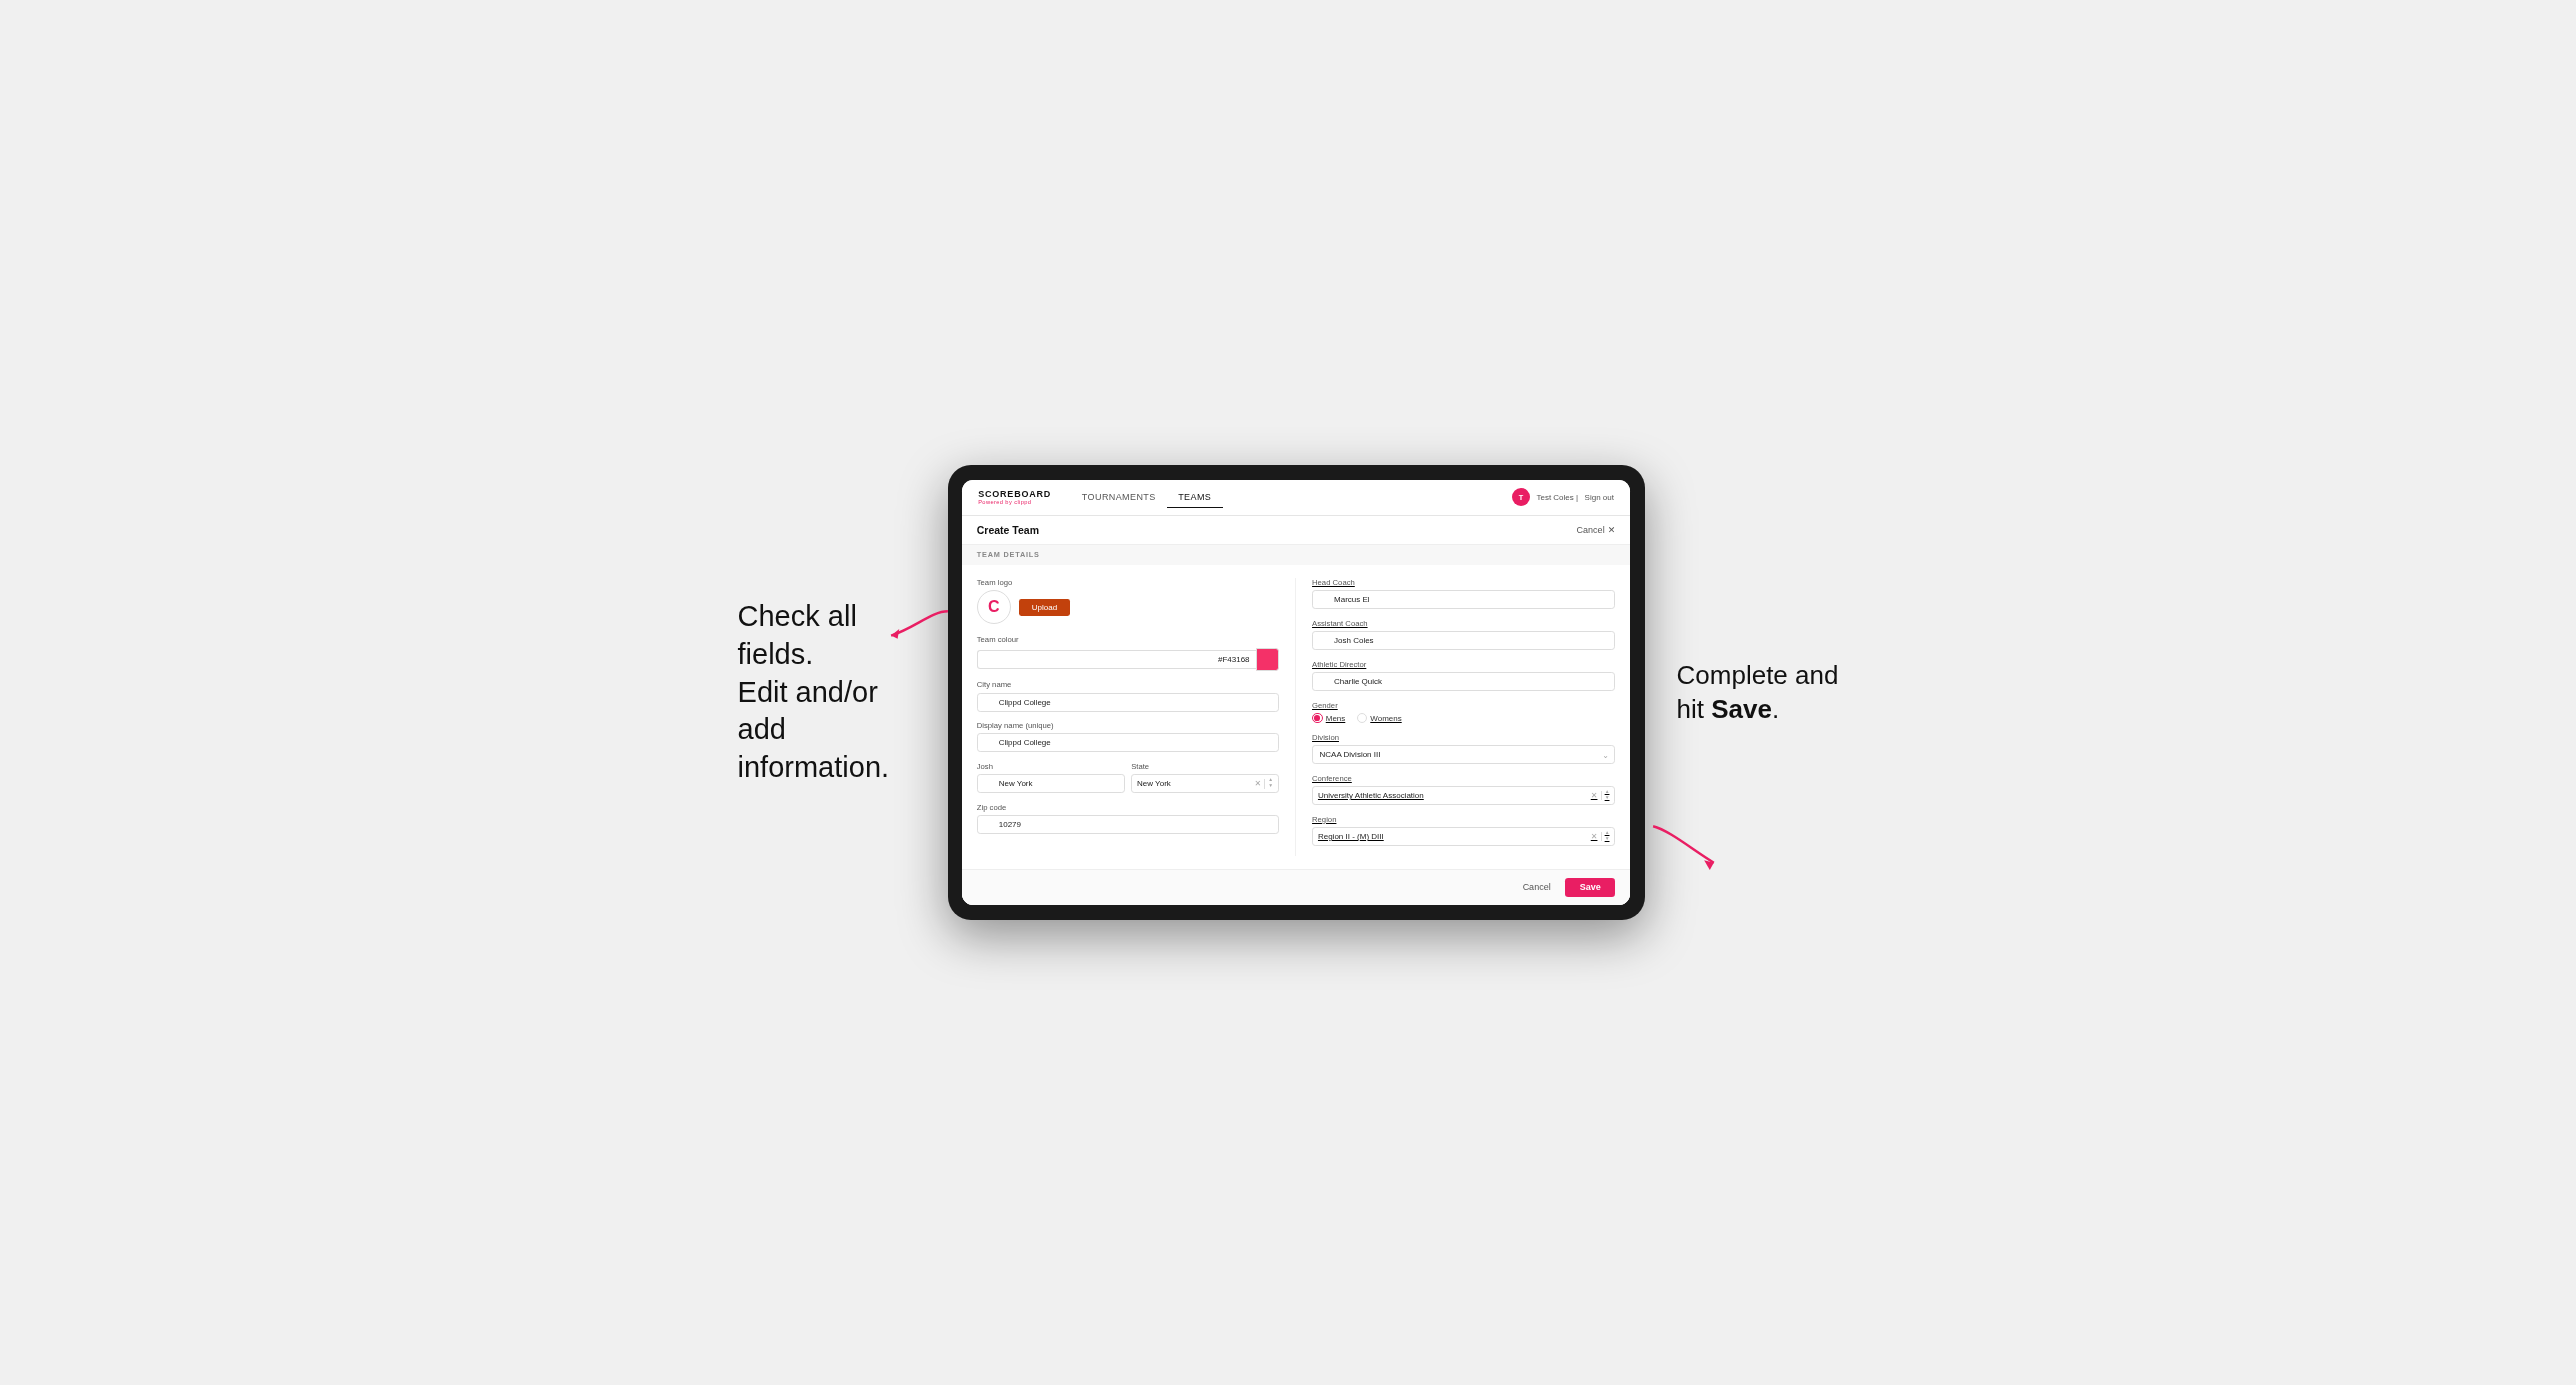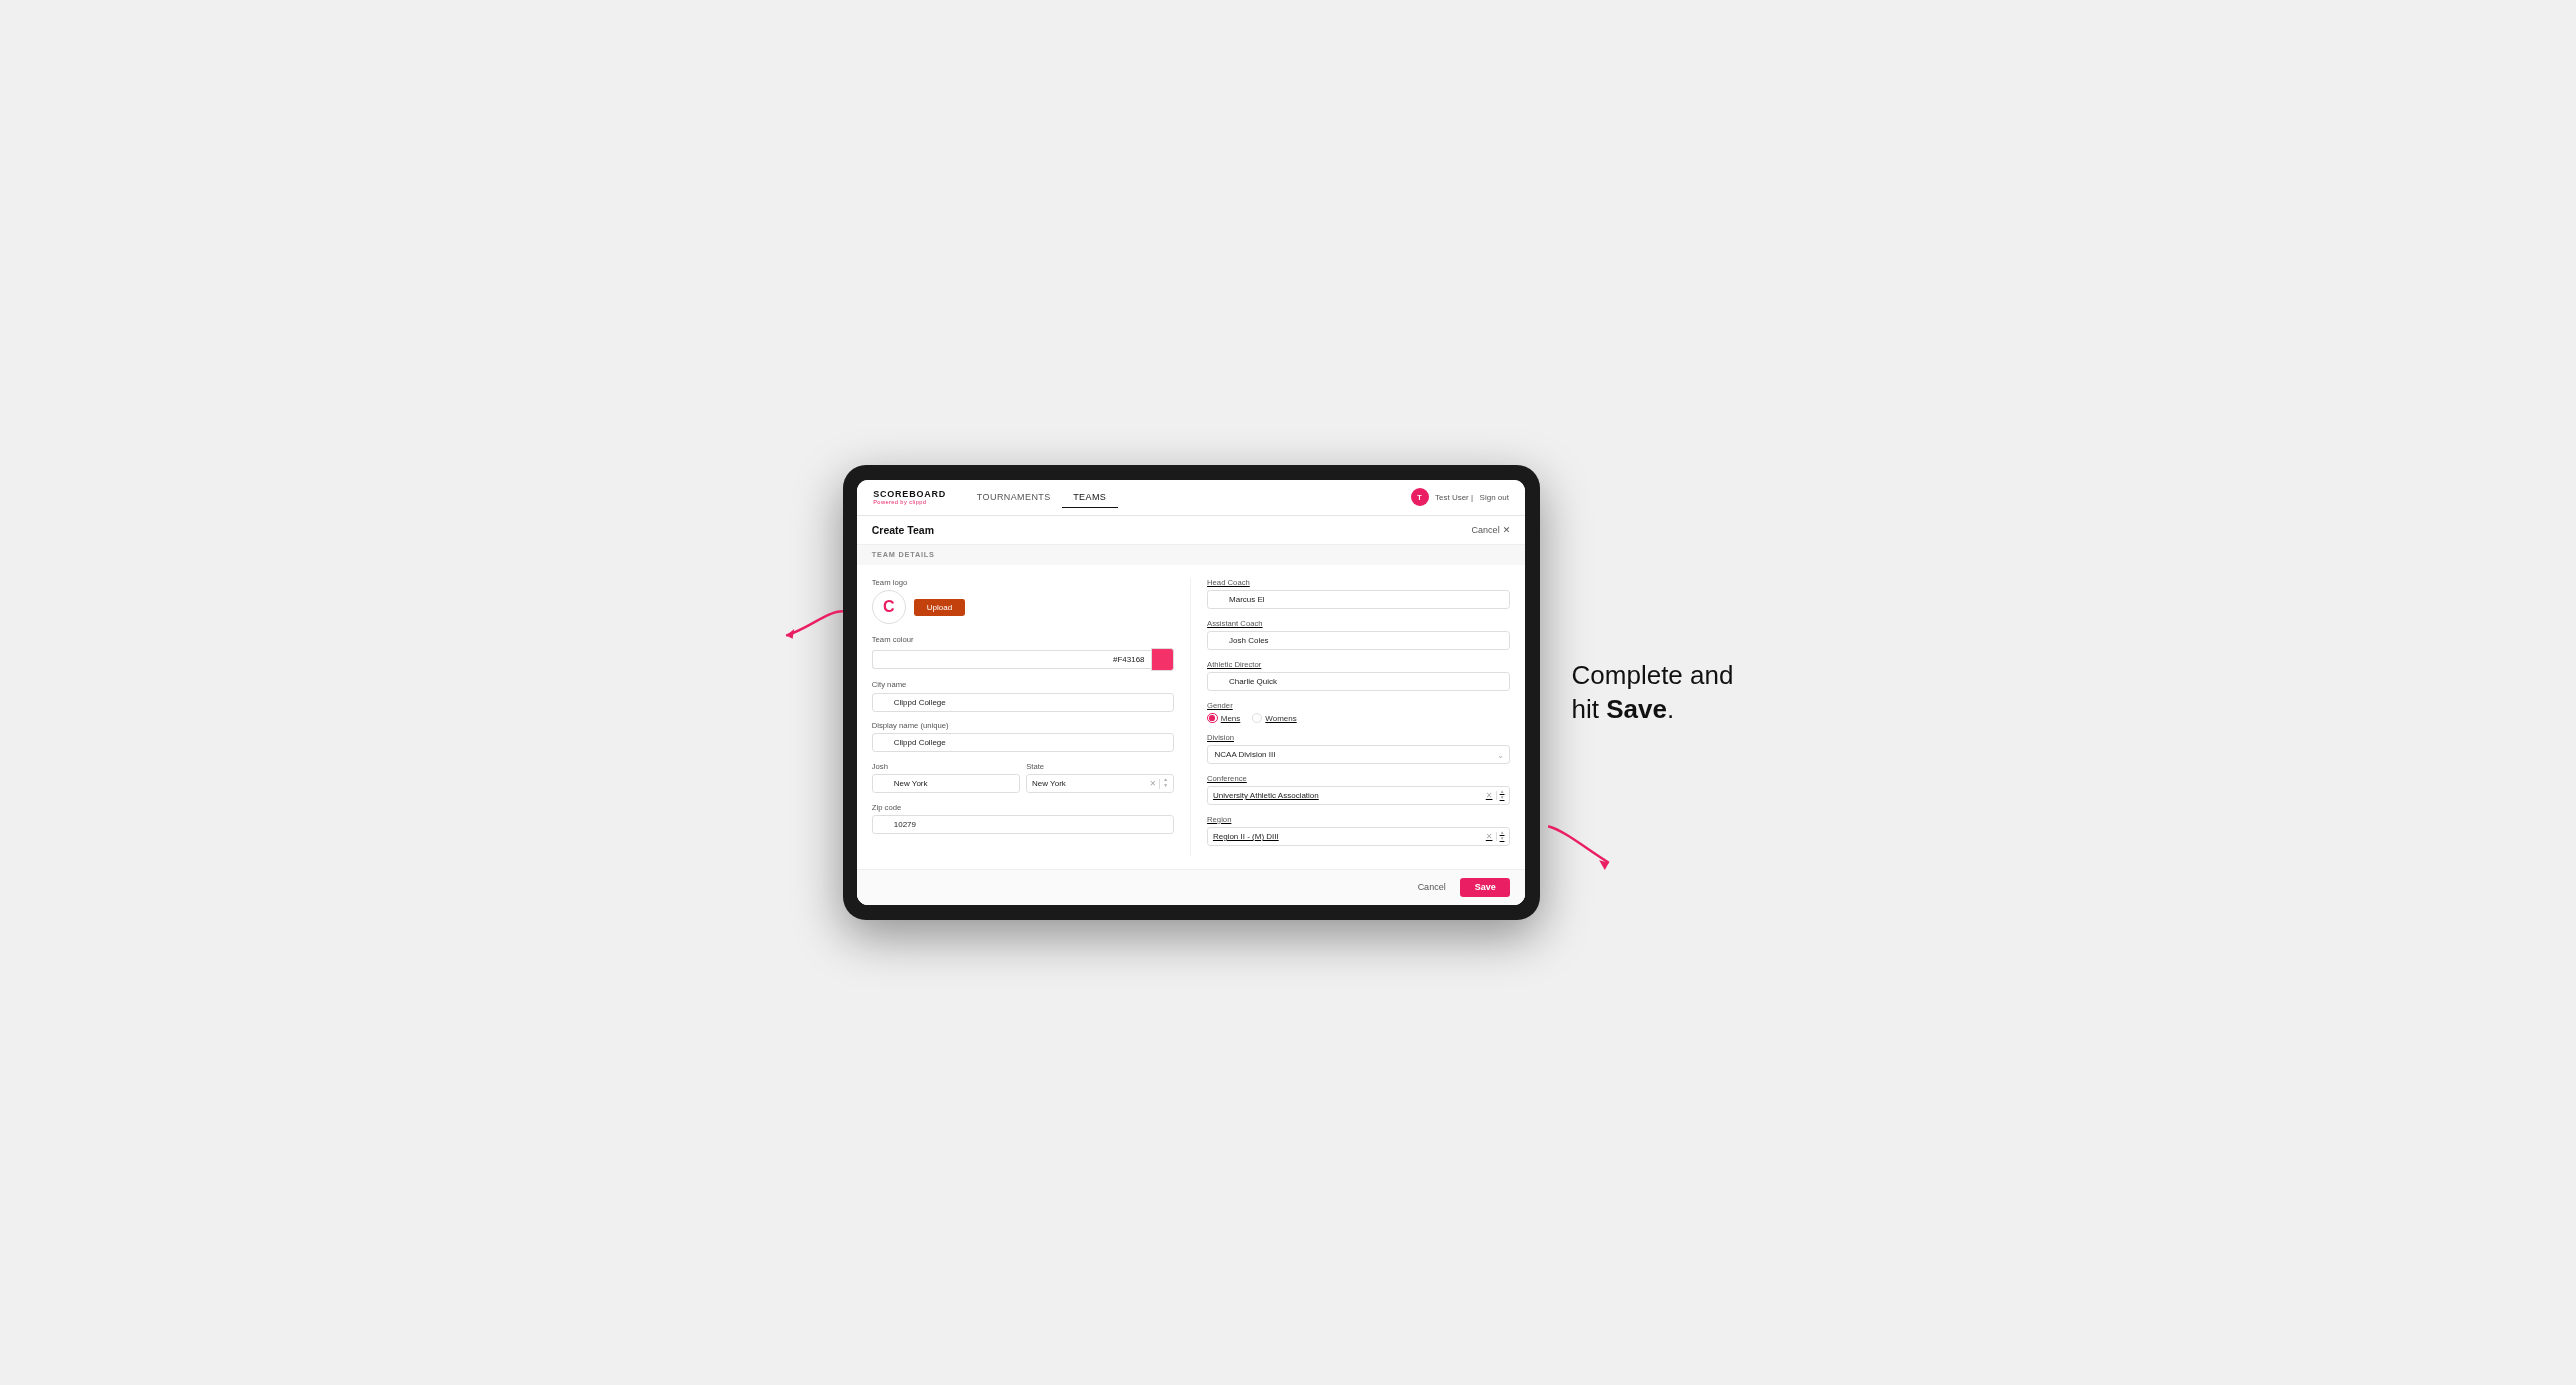--- a/index.html
+++ b/index.html
@@ -455,20 +455,25 @@
       right: -81px;
       bottom: 45px;
       z-index: 10;
     }
   </style>
 </head>
 <body>
 
 <div class="page-wrapper">
 
+  <div class="annotation-left">
+    <span style="white-space: pre-line;">Check all fields.
+Edit and/or add
+information.</span>
+  </div>
 
   <div class="tablet-wrapper">
 
     <svg class="svg-arrow-left" width="73" height="49" viewBox="0 0 90 60">
       <path d="M80,10 C60,10 40,30 10,40" stroke="#e91e63" stroke-width="3" fill="none"></path>
       <polygon points="10,40 20,32 18,44" fill="#e91e63"></polygon>
     </svg>
 
     <svg class="svg-arrow-right" width="81" height="57" viewBox="0 0 100 70">
       <path d="M10,10 C30,15 60,40 85,55" stroke="#e91e63" stroke-width="3" fill="none"></path>
@@ -482,21 +487,21 @@
           <div class="app-logo">
             <span class="logo-title">SCOREBOARD</span>
             <span class="logo-sub">Powered by clippd</span>
           </div>
           <div class="nav-tabs">
             <div class="nav-tab">TOURNAMENTS</div>
             <div class="nav-tab active">TEAMS</div>
           </div>
           <div class="nav-user">
             <div class="user-avatar">T</div>
-            <span>Test User |</span>
+            <span>Test Coles |</span>
             <span class="sign-out-link">Sign out</span>
           </div>
         </div>
 
         <div class="form-container">
 
           <div class="form-header">
             <span class="form-title">Create Team</span>
             <div class="form-cancel">
               <span>Cancel</span>

